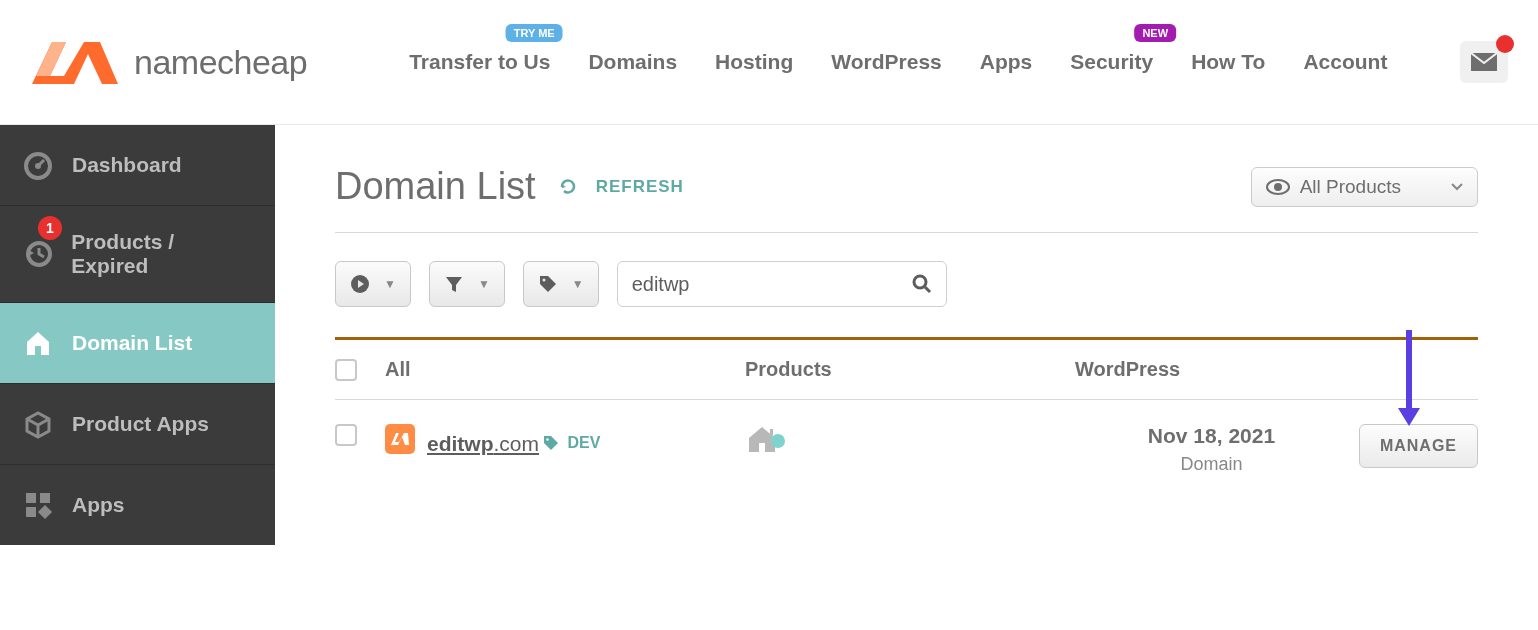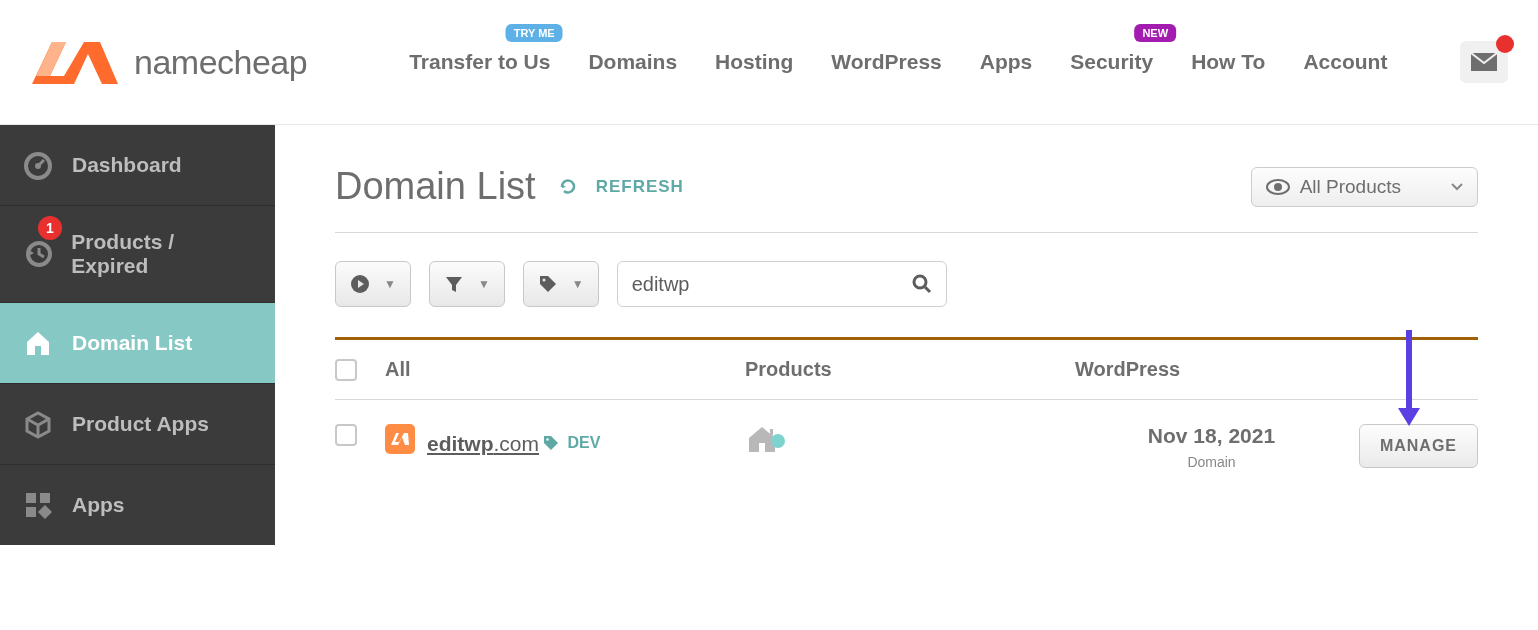--- a/index.html
+++ b/index.html
@@ -42,21 +42,21 @@
 .row { display: flex; align-items: flex-start; padding: 24px 0; }
 .domain-cell { display: flex; gap: 12px; }
 .nc-icon { width: 30px; height: 30px; background: #ff8c44; border-radius: 5px; display: flex; align-items: center; justify-content: center; }
 .domain-name { font-size: 21px; color: #5d5d5d; text-decoration: underline; }
 .domain-name .bold { font-weight: 700; }
 .tag { display: inline-flex; align-items: center; gap: 8px; margin-top: 10px; color: #5fa9a5; font-weight: 700; font-size: 16px; }
 .prod-icon { position: relative; }
 .prod-dot { position: absolute; top: -6px; right: -6px; width: 14px; height: 14px; background: #7fd3cf; border-radius: 50%; }
 .exp-cell { text-align: center; }
 .exp-date { font-size: 21px; font-weight: 700; color: #6e6e6e; }
-.exp-sub { font-size: 14px; color: #888; margin-top: 6px; }
+.exp-sub { font-size: 18px; color: #888; margin-top: 6px; }
 .manage { border: 1px solid #c8c8c8; background: linear-gradient(#fdfdfd,#eaeaea); border-radius: 6px; padding: 12px 20px; font-size: 16px; font-weight: 700; color: #6e6e6e; letter-spacing: 1px; cursor: pointer; text-align: center; }
 .col-act { width: 130px; display:flex; justify-content:flex-end; }
 .arrow { position: absolute; right: 54px; top: -10px; }
 </style>
 </head>
 <body>
 
 <div class="header">
   <div class="logo">
     <span class="logo-mark">

